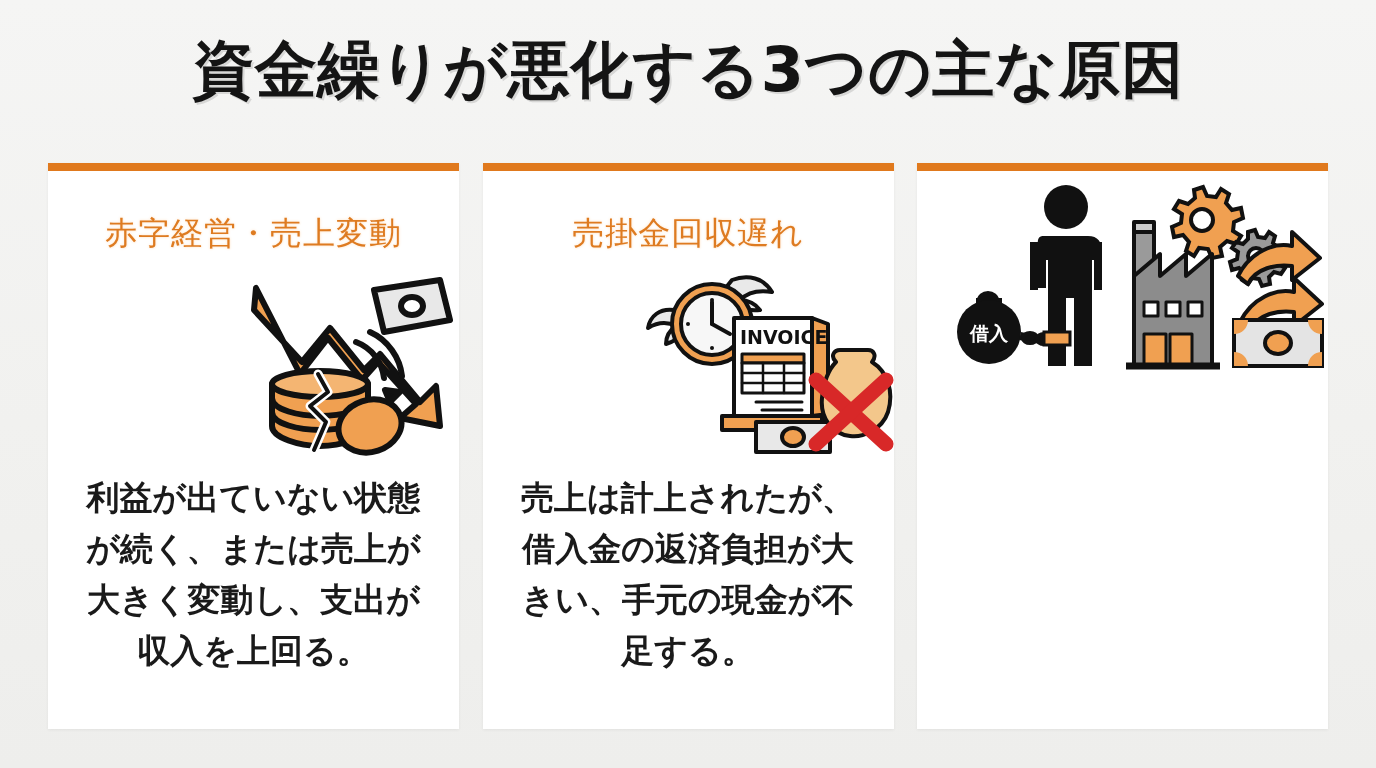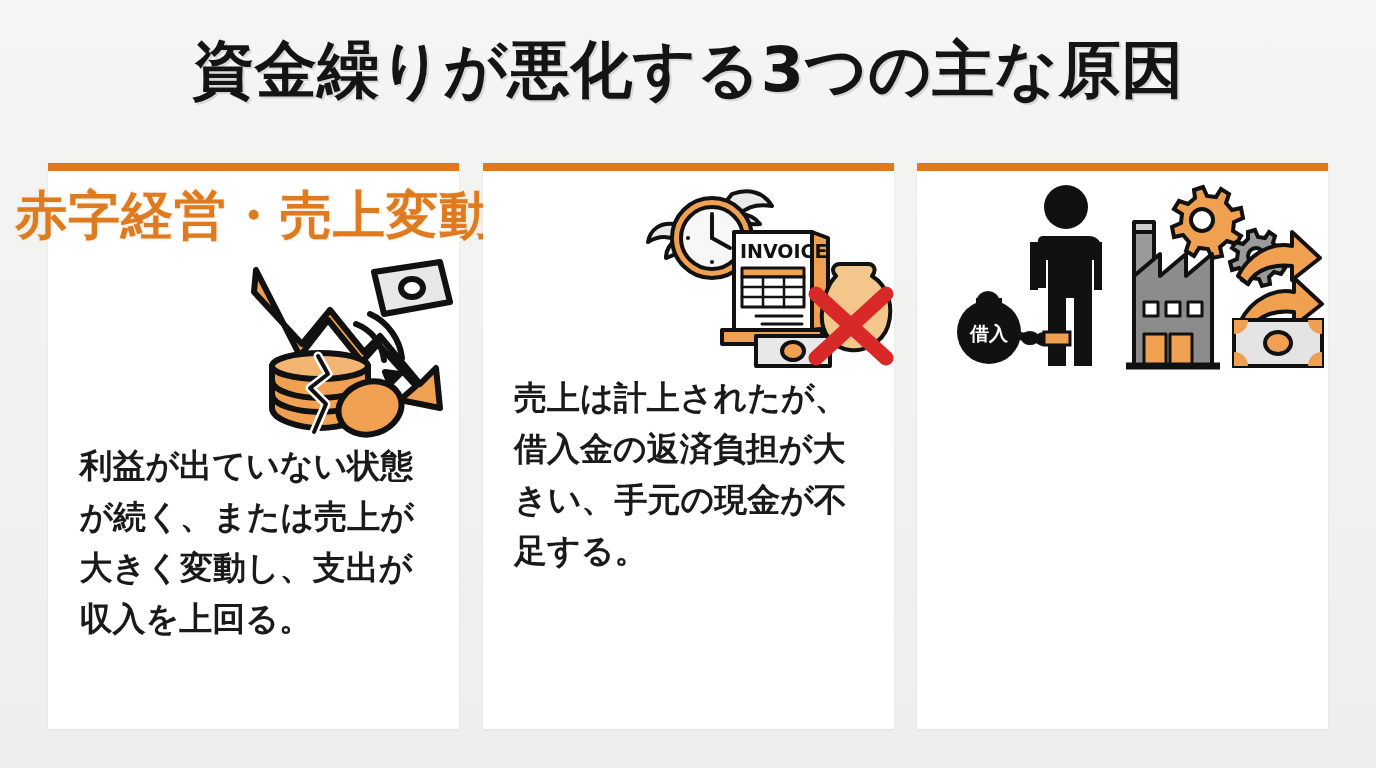--- a/index.html
+++ b/index.html
@@ -64,49 +64,49 @@
   }
 
   .card-accent {
     width: 100%;
     height: 8px;
     background: #e0791d;
     flex: 0 0 auto;
   }
 
   .card-heading {
-    margin-top: 20px;
-    font-size: 52px;
+    margin-top: 38px;
+    font-size: 32px;
     line-height: 48px;
-    font-weight: 700;
+    font-weight: 400;
     color: #de7b21;
     letter-spacing: 1px;
     text-shadow: 0 0 3px rgba(255,225,195,0.95), 1px 1px 0 rgba(255,250,245,0.8);
     white-space: nowrap;
   }
 
   .card-art {
     flex: 0 0 auto;
     height: 195px;
     width: 100%;
     display: flex;
     align-items: center;
     justify-content: flex-end;
     margin-top: 6px;
   }
   .card-art svg { display: block; }
 
   .card-body {
-    margin-top: 0;
+    margin-top: 14px;
     width: 348px;
     font-size: 33px;
     line-height: 51px;
     font-weight: 700;
     color: #1a1a1a;
-    text-align: left;
+    text-align: center;
     letter-spacing: 0px;
   }
 </style>
 </head>
 <body>
 
 <div class="slide">
 
   <div class="slide-title">資金繰りが悪化する3つの主な原因</div>
 
@@ -142,20 +142,21 @@
           </g>
         </svg>
       </div>
 
       <div class="card-body">利益が出ていない状態が続く、または売上が大きく変動し、支出が収入を上回る。</div>
     </div>
 
     <div class="card">
       <div class="card-accent"></div>
 
+      <div class="card-heading">売掛金回収遅れ</div>
 
       <div class="card-art">
         <svg width="250" height="190" viewBox="0 0 250 190" aria-hidden="true">
           <g stroke="#111111" stroke-width="4" stroke-linejoin="round" stroke-linecap="round">
 
             <path d="M88 14 C104 8 120 12 128 26 C116 24 104 26 96 34 C104 34 112 38 116 44 C100 46 86 38 80 24 Z" fill="#e9e9e9"></path>
             <path d="M30 44 C16 42 6 50 4 62 C14 56 24 56 32 60 C26 64 22 70 22 78 C36 74 46 62 46 50 Z" fill="#e9e9e9"></path>
 
             <circle cx="68" cy="58" r="40" fill="#f0a051"></circle>
             <circle cx="68" cy="58" r="31" fill="#f7f7f7"></circle>

